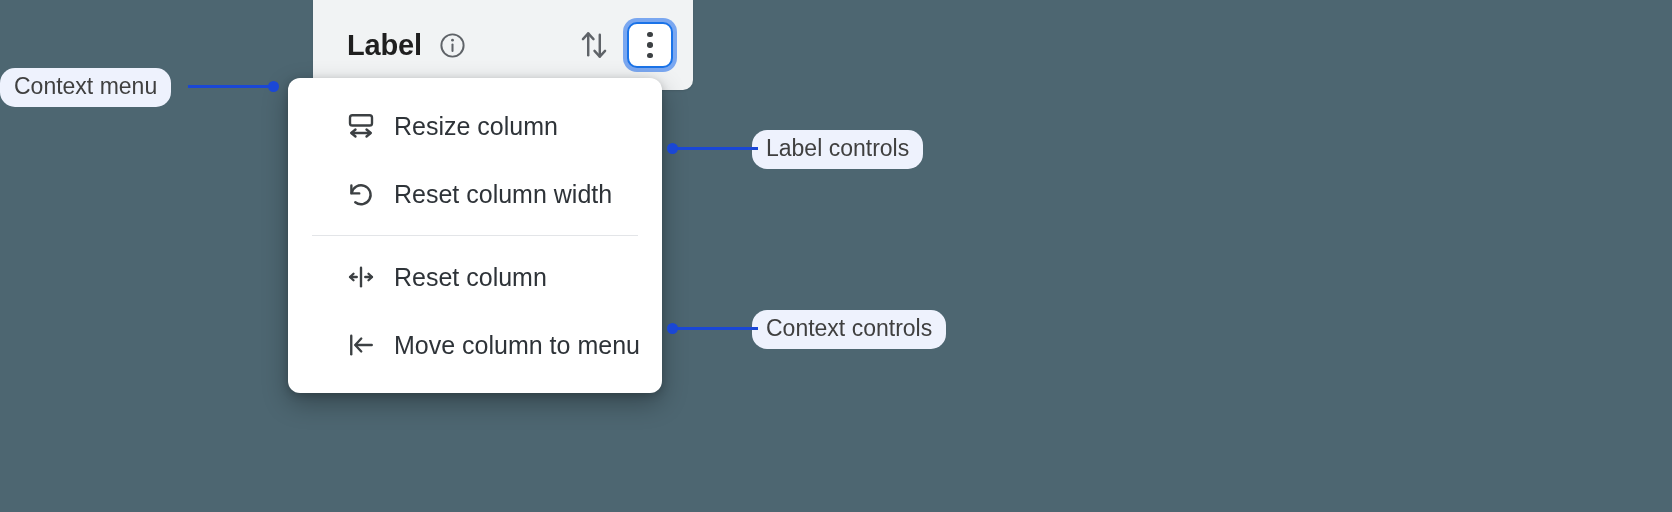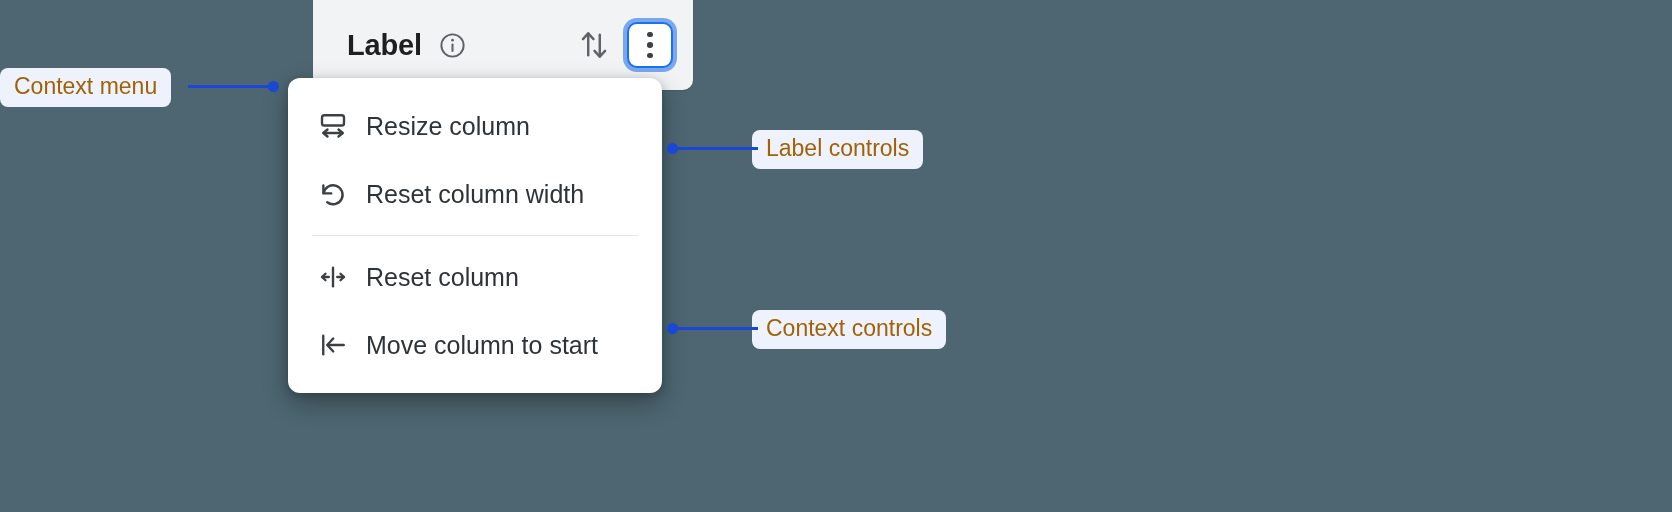--- a/index.html
+++ b/index.html
@@ -91,20 +91,21 @@
     box-sizing: border-box;
     box-shadow: 0 10px 26px rgba(0,0,0,0.30), 0 2px 8px rgba(0,0,0,0.18);
   }
   .menu-item {
     display: flex;
     align-items: center;
     height: 68px;
     padding: 0 24px 0 30px;
     box-sizing: border-box;
     cursor: pointer;
+    margin-left: 28px;
   }
   .menu-icon {
     width: 30px;
     height: 30px;
     flex: 0 0 auto;
     display: block;
     margin-right: 18px;
   }
   .menu-label {
     font-size: 25px;
@@ -115,23 +116,23 @@
   .menu-divider {
     height: 1px;
     background: #e3e5e8;
     margin: 7px 24px 7px 24px;
   }
 
   
   .callout-pill {
     position: absolute;
     background: #eef2fd;
-    color: #a16207;
+    color: #404040;
     font-size: 23px;
-    border-radius: 8px;
+    border-radius: 15px;
     padding: 7px 14px 9px 14px;
     line-height: 1;
     white-space: nowrap;
     box-sizing: border-box;
   }
   .callout-line {
     position: absolute;
     height: 3px;
     background: #1a47d6;
   }
@@ -228,21 +229,21 @@
   </div>
 
   <div class="menu-item">
     <svg class="menu-icon" viewBox="0 0 24 24">
       <g stroke="#3c4043" stroke-width="1.9" fill="none" stroke-linecap="round" stroke-linejoin="round">
         <line x1="4.2" y1="4.6" x2="4.2" y2="19.4"></line>
         <line x1="20.6" y1="12" x2="7.8" y2="12"></line>
         <polyline points="12.2,6.8 7.4,12 12.2,17.2"></polyline>
       </g>
     </svg>
-    <span class="menu-label">Move column to start</span>
+    <span class="menu-label">Move column to menu</span>
   </div>
 
 
 </div>
 
 <div class="callout-pill" id="callout-context-pill">Context menu</div>
 <div class="callout-line" id="callout-context-line"></div>
 <div class="callout-dot" id="callout-context-dot"></div>
 
 <div class="callout-pill" id="callout-resize-pill">Label controls</div>

